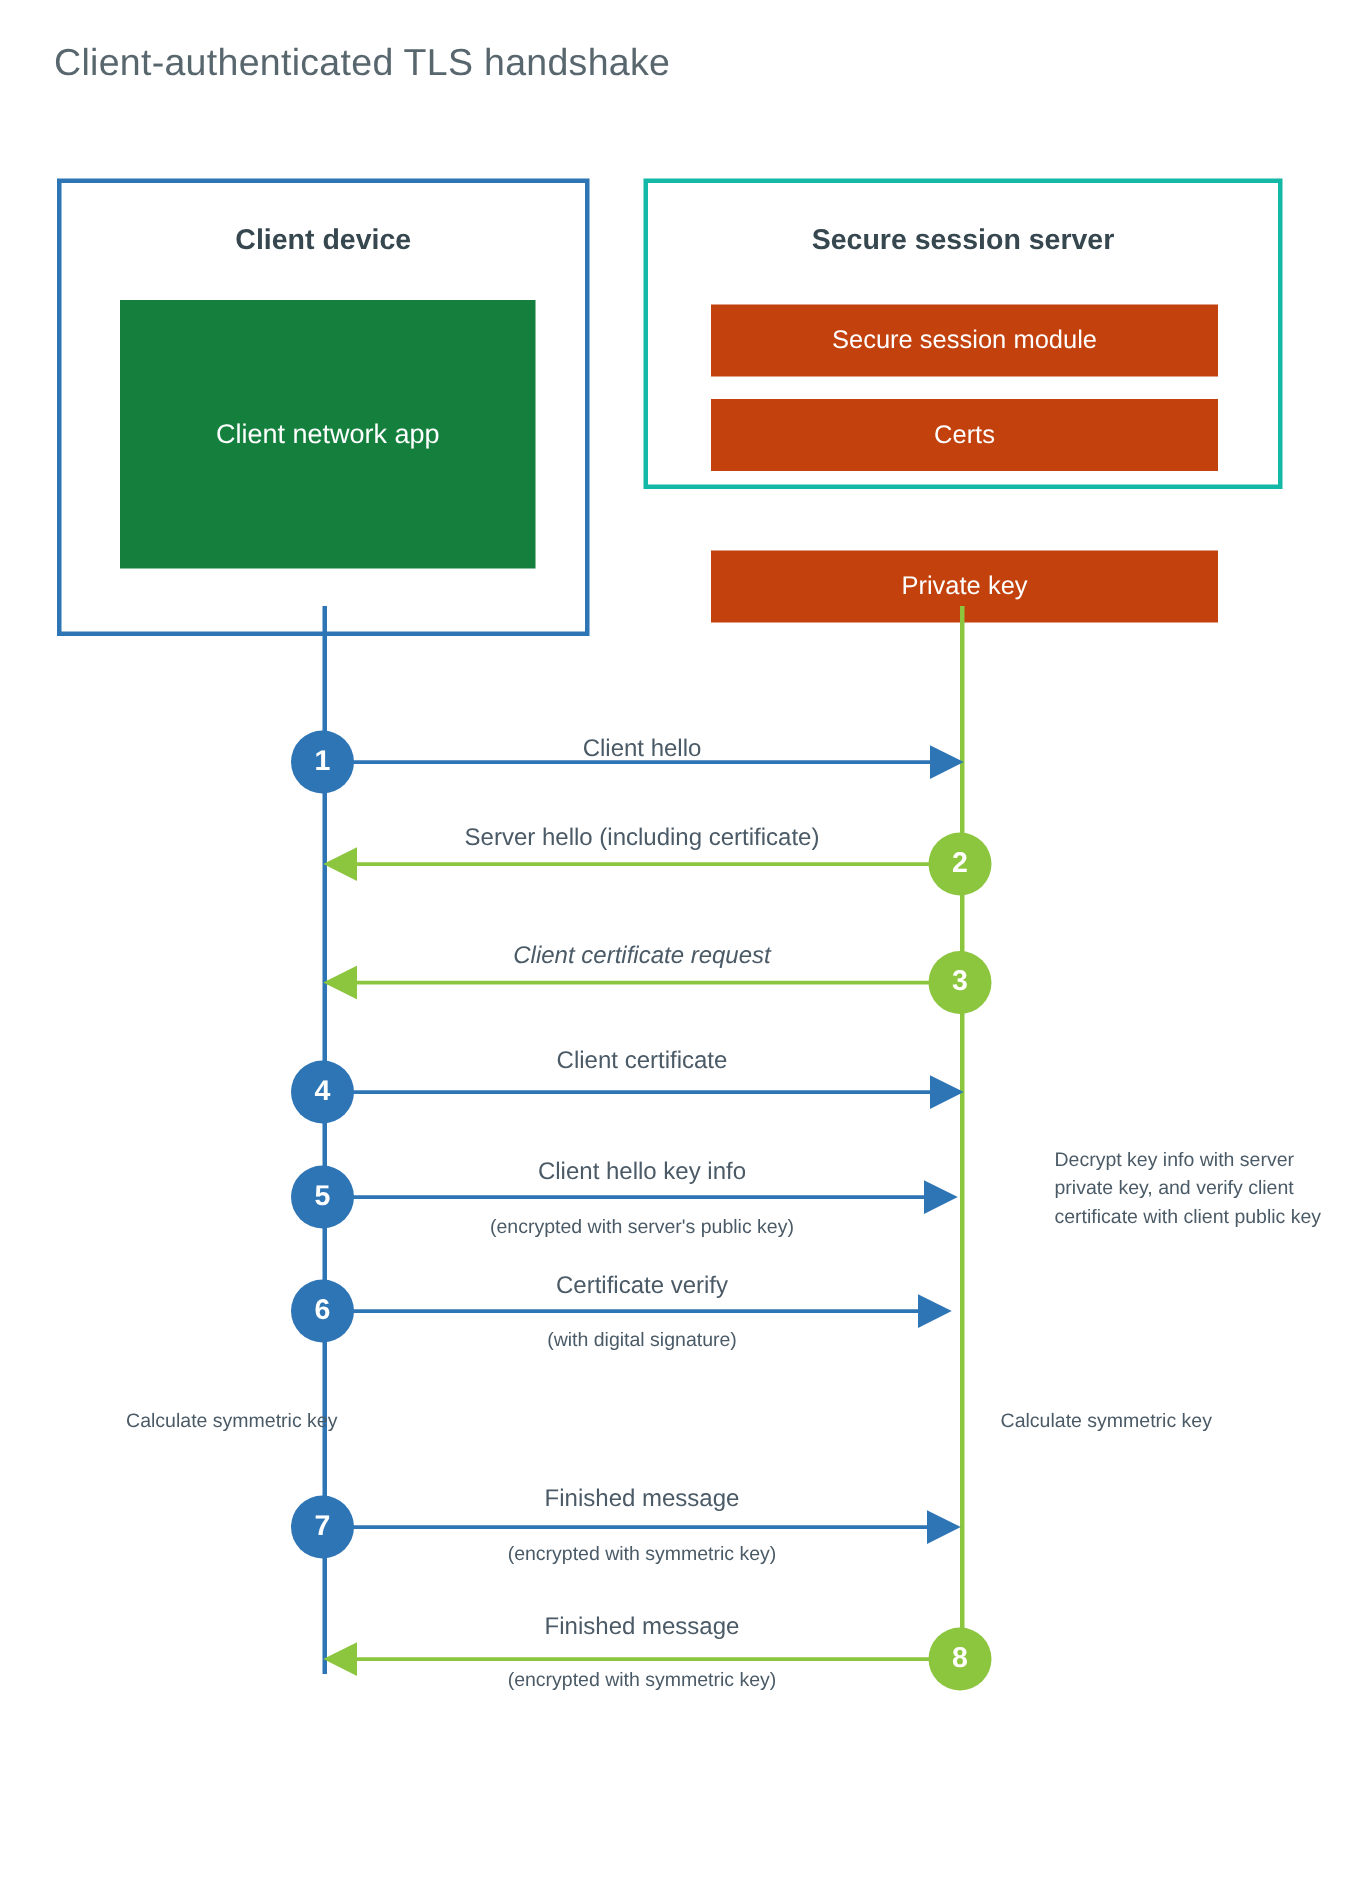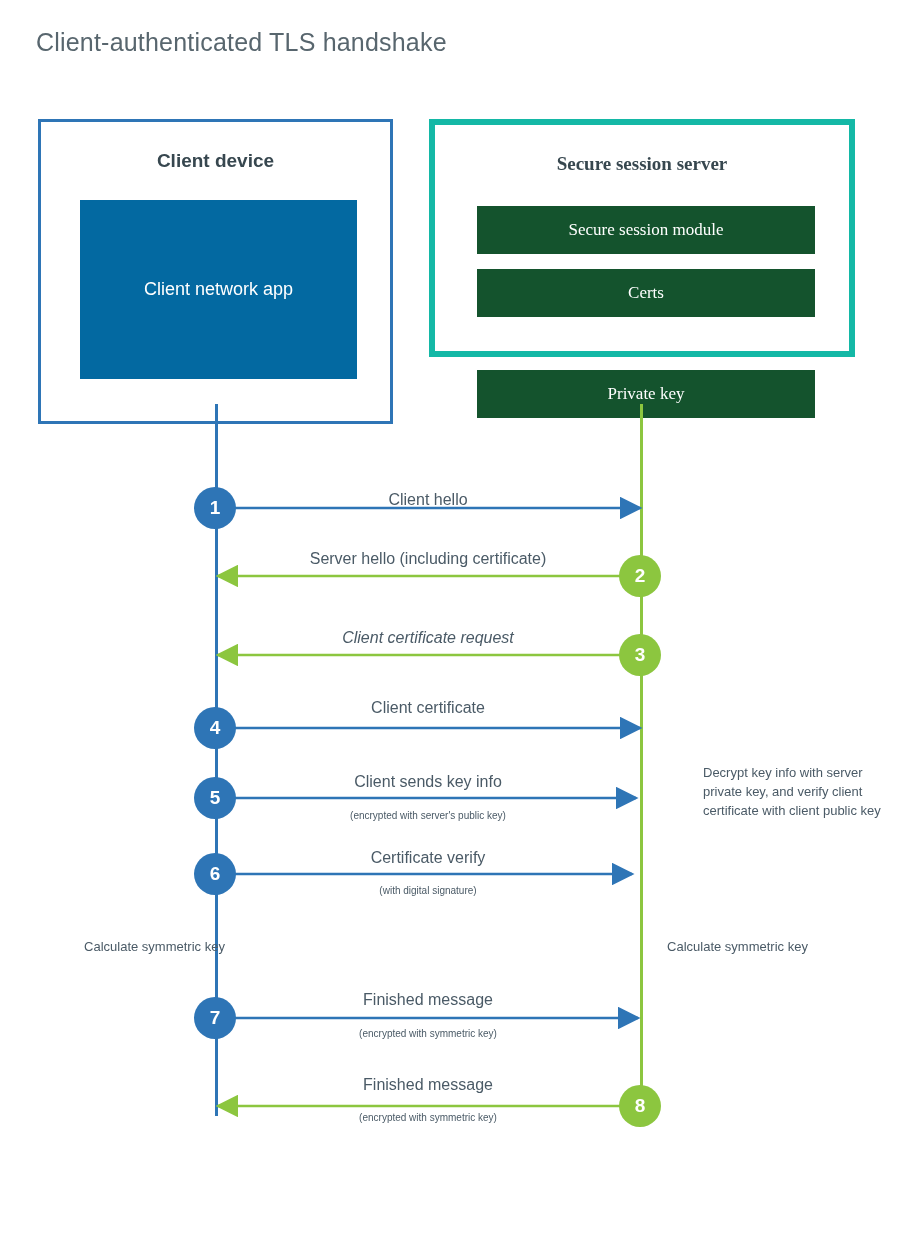--- a/index.html
+++ b/index.html
@@ -38,55 +38,54 @@
     left: 38px;
     top: 119px;
     width: 355px;
     height: 305px;
     border: 3px solid #2e75b6;
   }
   #server-box {
     left: 429px;
     top: 119px;
     width: 426px;
-    height: 238px;
-    border: 6px solid #14b8a6;
-    font-family: Liberation Serif, serif;
+    height: 207px;
+    border: 3px solid #14b8a6;
   }
   .box-title {
     position: absolute;
     left: 0;
     right: 0;
     top: 28px;
     text-align: center;
     font-size: 19px;
     font-weight: bold;
     color: #37474f;
   }
   .client-app {
     position: absolute;
     left: 39px;
     top: 78px;
     width: 277px;
     height: 179px;
-    background: #0369a1;
+    background: #15803d;
     color: #ffffff;
     font-size: 18px;
     display: flex;
     align-items: center;
     justify-content: center;
     text-align: center;
     line-height: 1.35;
   }
   .server-bar {
     position: absolute;
     left: 42px;
     width: 338px;
     height: 48px;
-    background: #14532d;
+    background: #c2410c;
     color: #ffffff;
     font-size: 17px;
     display: flex;
     align-items: center;
     justify-content: center;
     text-align: center;
   }
   #server-bar-0 { top: 81px; }
   #server-bar-1 { top: 144px; }
   #server-bar-2 { top: 205px; margin-top: 40px; }
@@ -139,21 +138,21 @@
   .msg-label {
     position: absolute;
     text-align: center;
     font-size: 16px;
     color: #4a5a66;
     width: 420px;
   }
   .msg-sub {
     position: absolute;
     text-align: center;
-    font-size: 10px;
+    font-size: 13px;
     color: #4a5a66;
     width: 420px;
   }
   .side-note {
     position: absolute;
     font-size: 13px;
     color: #4a5a66;
     line-height: 1.45;
   }
   .side-note.center-right {
@@ -228,21 +227,21 @@
   <div class="step client" style="left:194px; top:777px;">5</div>
   <div class="step client" style="left:194px; top:853px;">6</div>
   <div class="step client" style="left:194px; top:997px;">7</div>
   <div class="step server" style="left:619px; top:1085px;">8</div>
 
   <div class="msg-label" style="left:218px; top:491px;">Client hello</div>
   <div class="msg-label" style="left:218px; top:550px;">Server hello (including certificate)</div>
   <div class="msg-label" style="left:218px; top:629px;font-style:italic;">Client certificate request</div>
   <div class="msg-label" style="left:218px; top:699px;">Client certificate</div>
 
-  <div class="msg-label" style="left:218px; top:773px;">Client sends key info</div>
+  <div class="msg-label" style="left:218px; top:773px;">Client hello key info</div>
   <div class="msg-sub" style="left:218px; top:810px;">(encrypted with server's public key)</div>
 
   <div class="msg-label" style="left:218px; top:849px;">Certificate verify</div>
   <div class="msg-sub" style="left:218px; top:885px;">(with digital signature)</div>
 
   <div class="msg-label" style="left:218px; top:991px;">Finished message</div>
   <div class="msg-sub" style="left:218px; top:1028px;">(encrypted with symmetric key)</div>
 
   <div class="msg-label" style="left:218px; top:1076px;">Finished message</div>
   <div class="msg-sub" style="left:218px; top:1112px;">(encrypted with symmetric key)</div>

